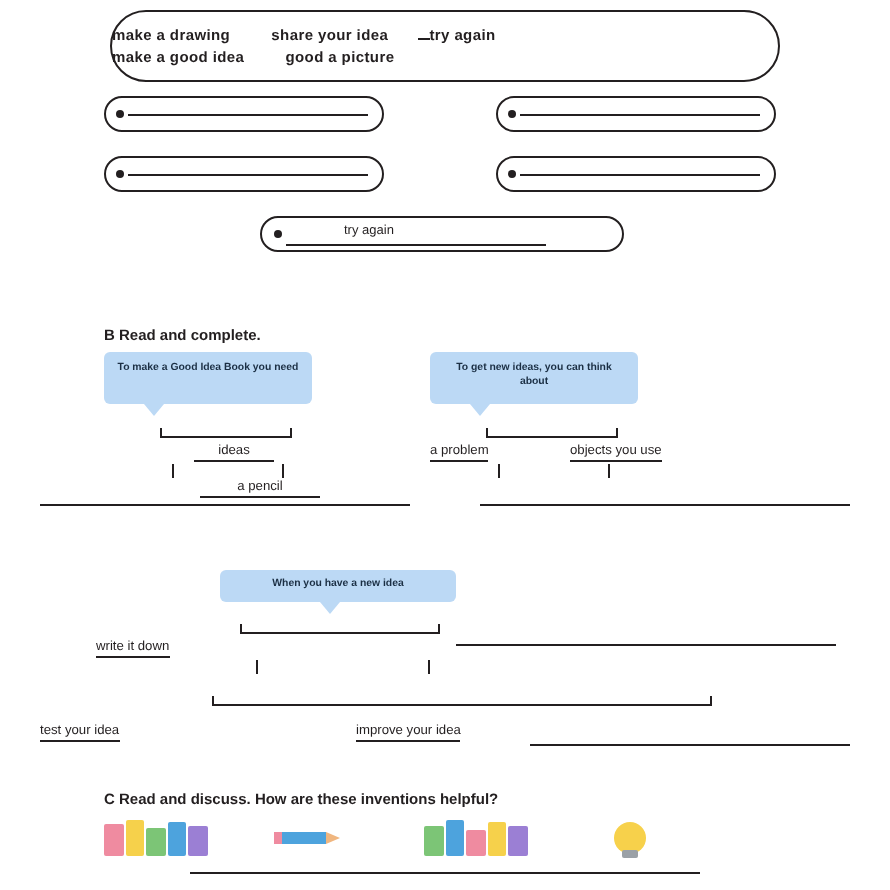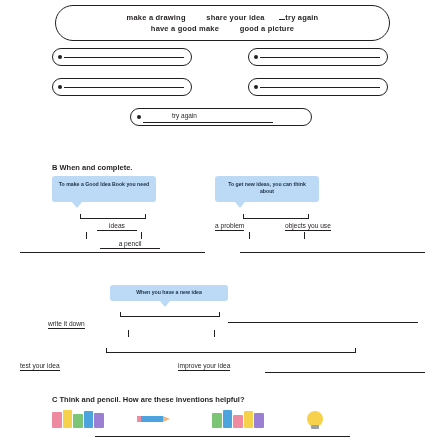--- a/index.html
+++ b/index.html
@@ -12,21 +12,21 @@
     position:relative;
   }
   .page{position:relative;width:445px;height:445px;}
 
   
   .top-box{
     position:absolute;left:55px;top:5px;width:335px;height:36px;
     border:1.2px solid #231f20;border-radius:18px;box-sizing:border-box;
   }
   .top-row{
-    position:absolute;left:0;right:0;text-align:center;
+    position:absolute;left:0;right:0;
     font-size:7.5px;font-weight:bold;letter-spacing:.2px;
   }
   .top-row.r1{top:6px;}
   .top-row.r2{top:18px;}
   .top-row span{display:inline-block;}
   .gap{display:inline-block;width:16px;}
   .gap-sm{display:inline-block;width:10px;}
 
   
   .ul{border-bottom:1.1px solid #231f20;display:inline-block;}
@@ -111,21 +111,21 @@
 
   <div class="top-box">
     <div class="top-row r1">
       <span>make a drawing</span>
       <span class="gap"></span>
       <span>share your idea</span>
       <span class="gap-sm"></span>
       <span class="ul" style="width:6px;height:7px;"></span><span>try again</span>
     </div>
     <div class="top-row r2">
-      <span>have a good make</span>
+      <span>make a good idea</span>
       <span class="gap"></span>
       <span>good a picture</span>
     </div>
   </div>
 
   <div class="pill" style="left:52px;top:48px;width:140px;"></div>
   <div class="dot" style="left:58px;top:55px;"></div>
   <div class="lead" style="left:64px;top:57px;width:120px;"></div>
 
   <div class="pill" style="left:248px;top:48px;width:140px;"></div>
@@ -138,21 +138,21 @@
 
   <div class="pill" style="left:248px;top:78px;width:140px;"></div>
   <div class="dot" style="left:254px;top:85px;"></div>
   <div class="lead" style="left:260px;top:87px;width:120px;"></div>
 
   <div class="pill" style="left:130px;top:108px;width:182px;"></div>
   <div class="dot" style="left:137px;top:115px;"></div>
   <div class="lead" style="left:143px;top:122px;width:130px;"></div>
   <div class="pill-label" style="left:172px;top:112px;">try again</div>
 
-  <div class="sec-b">B  When and complete.</div>
+  <div class="sec-b">B  Read and complete.</div>
 
   <div class="bubble b1">To make a Good Idea Book you need</div>
   <div class="bub-tail" style="left:72px;top:202px;border-top:6px solid #bcd9f5;"></div>
 
   <div class="bubble b2">To get new ideas, you can think about</div>
   <div class="bub-tail" style="left:235px;top:202px;border-top:6px solid #bcd9f5;"></div>
 
   <div class="bracket" style="left:80px;top:214px;width:66px;"></div>
   <div class="lbl" style="left:97px;top:222px;width:40px;text-align:center;">ideas</div>
   <div class="tick" style="left:86px;top:232px;"></div>
@@ -175,21 +175,21 @@
   <div class="lbl" style="left:48px;top:320px;">write it down</div>
   <div class="tick" style="left:128px;top:330px;"></div>
   <div class="tick" style="left:214px;top:330px;"></div>
   <div class="lead" style="left:228px;top:322px;width:190px;"></div>
 
   <div class="bracket" style="left:106px;top:348px;width:250px;"></div>
   <div class="lbl" style="left:20px;top:362px;">test your idea</div>
   <div class="lbl" style="left:178px;top:362px;">improve your idea</div>
   <div class="lead" style="left:265px;top:372px;width:160px;"></div>
 
-  <div class="sec-c">C  Think and pencil. How are these inventions helpful?</div>
+  <div class="sec-c">C  Read and discuss. How are these inventions helpful?</div>
 
   <div class="icons">
 
     <div class="ico ico-books" style="left:0px;">
       <span class="bk" style="left:0px;width:10px;height:16px;background:#ef8ba0;"></span>
       <span class="bk" style="left:11px;width:9px;height:18px;background:#f6d14b;"></span>
       <span class="bk" style="left:21px;width:10px;height:14px;background:#7cc576;"></span>
       <span class="bk" style="left:32px;width:9px;height:17px;background:#4da3dd;"></span>
       <span class="bk" style="left:42px;width:10px;height:15px;background:#9b7fd4;"></span>
     </div>

